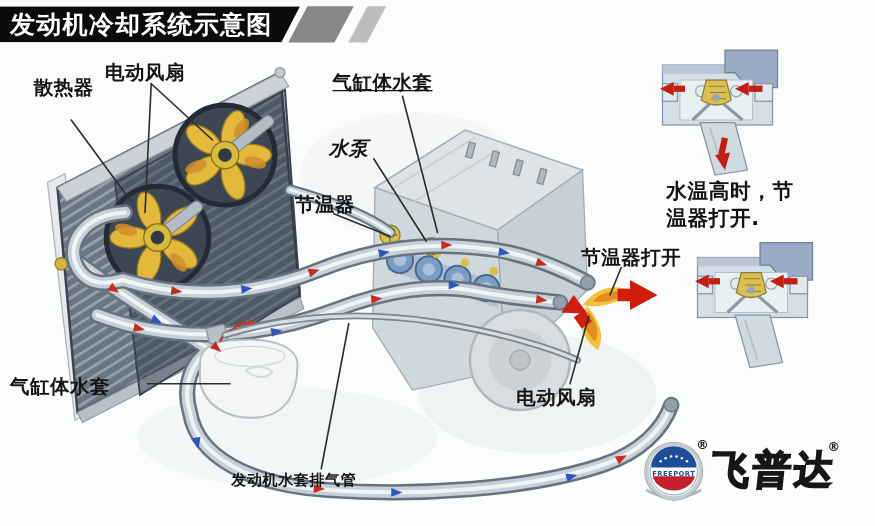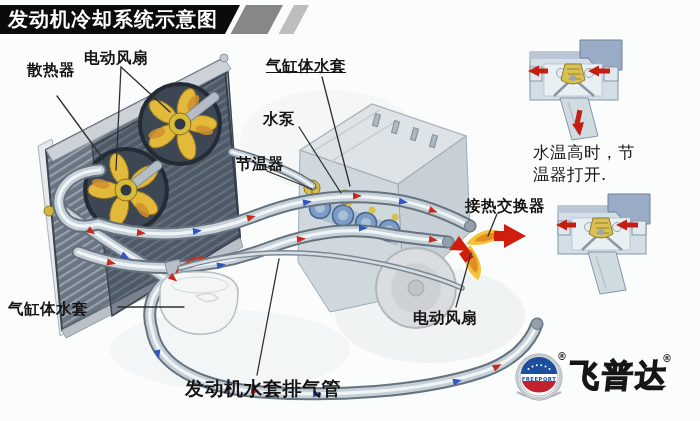--- a/index.html
+++ b/index.html
@@ -6,22 +6,22 @@
   .stage{position:relative;width:700px;height:421px;overflow:hidden;background:#fbfcfc;
          font-family:"DejaVu Sans","Liberation Sans",sans-serif;}
   .banner{position:absolute;left:0;top:5px;width:240px;height:29px;background:#0b0b0b;
           display:flex;align-items:center;padding-left:8px;box-sizing:border-box;
           clip-path:polygon(0 0,100% 0,calc(100% - 15px) 100%,0 100%);}
   .banner span{color:#ffffff;font-size:20px;font-weight:bold;letter-spacing:1px;white-space:nowrap;}
   .stripe{position:absolute;top:5px;height:29px;transform:skewX(-28deg);transform-origin:0 0;}
   .s1{left:246px;width:37px;background:#878787;}
   .s2{left:294px;width:15px;background:#bdbdbd;}
   .lbl{position:absolute;font-weight:bold;font-size:15.5px;color:#141414;white-space:nowrap;letter-spacing:0.5px;}
-  .lbl-lg{font-size:19px;}
-  .cap{position:absolute;width:104px;font-weight:normal;font-size:16.5px;line-height:22px;
+  .lbl-lg{font-size:12px;}
+  .cap{position:absolute;width:104px;font-weight:bold;font-size:16.5px;line-height:22px;
        color:#121212;word-break:break-all;letter-spacing:0.5px;}
   .brand{position:absolute;left:569px;top:355px;font-size:31px;font-weight:bold;color:#161616;
          letter-spacing:2px;transform:skewX(-6deg);-webkit-text-stroke:1.3px #161616;white-space:nowrap;}
   .reg{position:absolute;font-size:10px;font-weight:bold;color:#1b1b1b;}
   .reg1{left:557px;top:351px;}
   .reg2{left:662px;top:353px;}
   svg{position:absolute;left:0;top:0;}
   .po{fill:none;stroke:#66737f;stroke-width:13;stroke-linecap:round;}
   .pm{fill:none;stroke:#c5d0d8;stroke-width:9;stroke-linecap:round;}
   .ph{fill:none;stroke:#eff4f7;stroke-width:3.2;stroke-linecap:round;}
@@ -279,23 +279,23 @@
 
   <div class="banner">
     <span>发动机冷却系统示意图</span>
   </div>
   <div class="stripe s1"></div>
   <div class="stripe s2"></div>
 
   <div class="lbl" style="left:84px;top:48px;">电动风扇</div>
   <div class="lbl" style="left:27px;top:60px;">散热器</div>
   <div class="lbl" style="left:266px;top:56px;text-decoration:underline;">气缸体水套</div>
-  <div class="lbl" style="left:263px;top:109px;">水泵</div>
+  <div class="lbl" style="left:263px;top:109px;font-style:italic;">水泵</div>
   <div class="lbl" style="left:236px;top:154px;">节温器</div>
-  <div class="lbl" style="left:465px;top:196px;">接热交换器</div>
+  <div class="lbl" style="left:465px;top:196px;">节温器打开</div>
   <div class="lbl" style="left:8px;top:299px;">气缸体水套</div>
   <div class="lbl" style="left:413px;top:308px;">电动风扇</div>
   <div class="lbl lbl-lg" style="left:185px;top:376px;">发动机水套排气管</div>
 
   <div class="cap" style="left:533px;top:142px;">水温高时，节温器打开.</div>
 
   <div class="brand">飞普达</div>
   <span class="reg reg1">®</span>
   <span class="reg reg2">®</span>
 </div>

